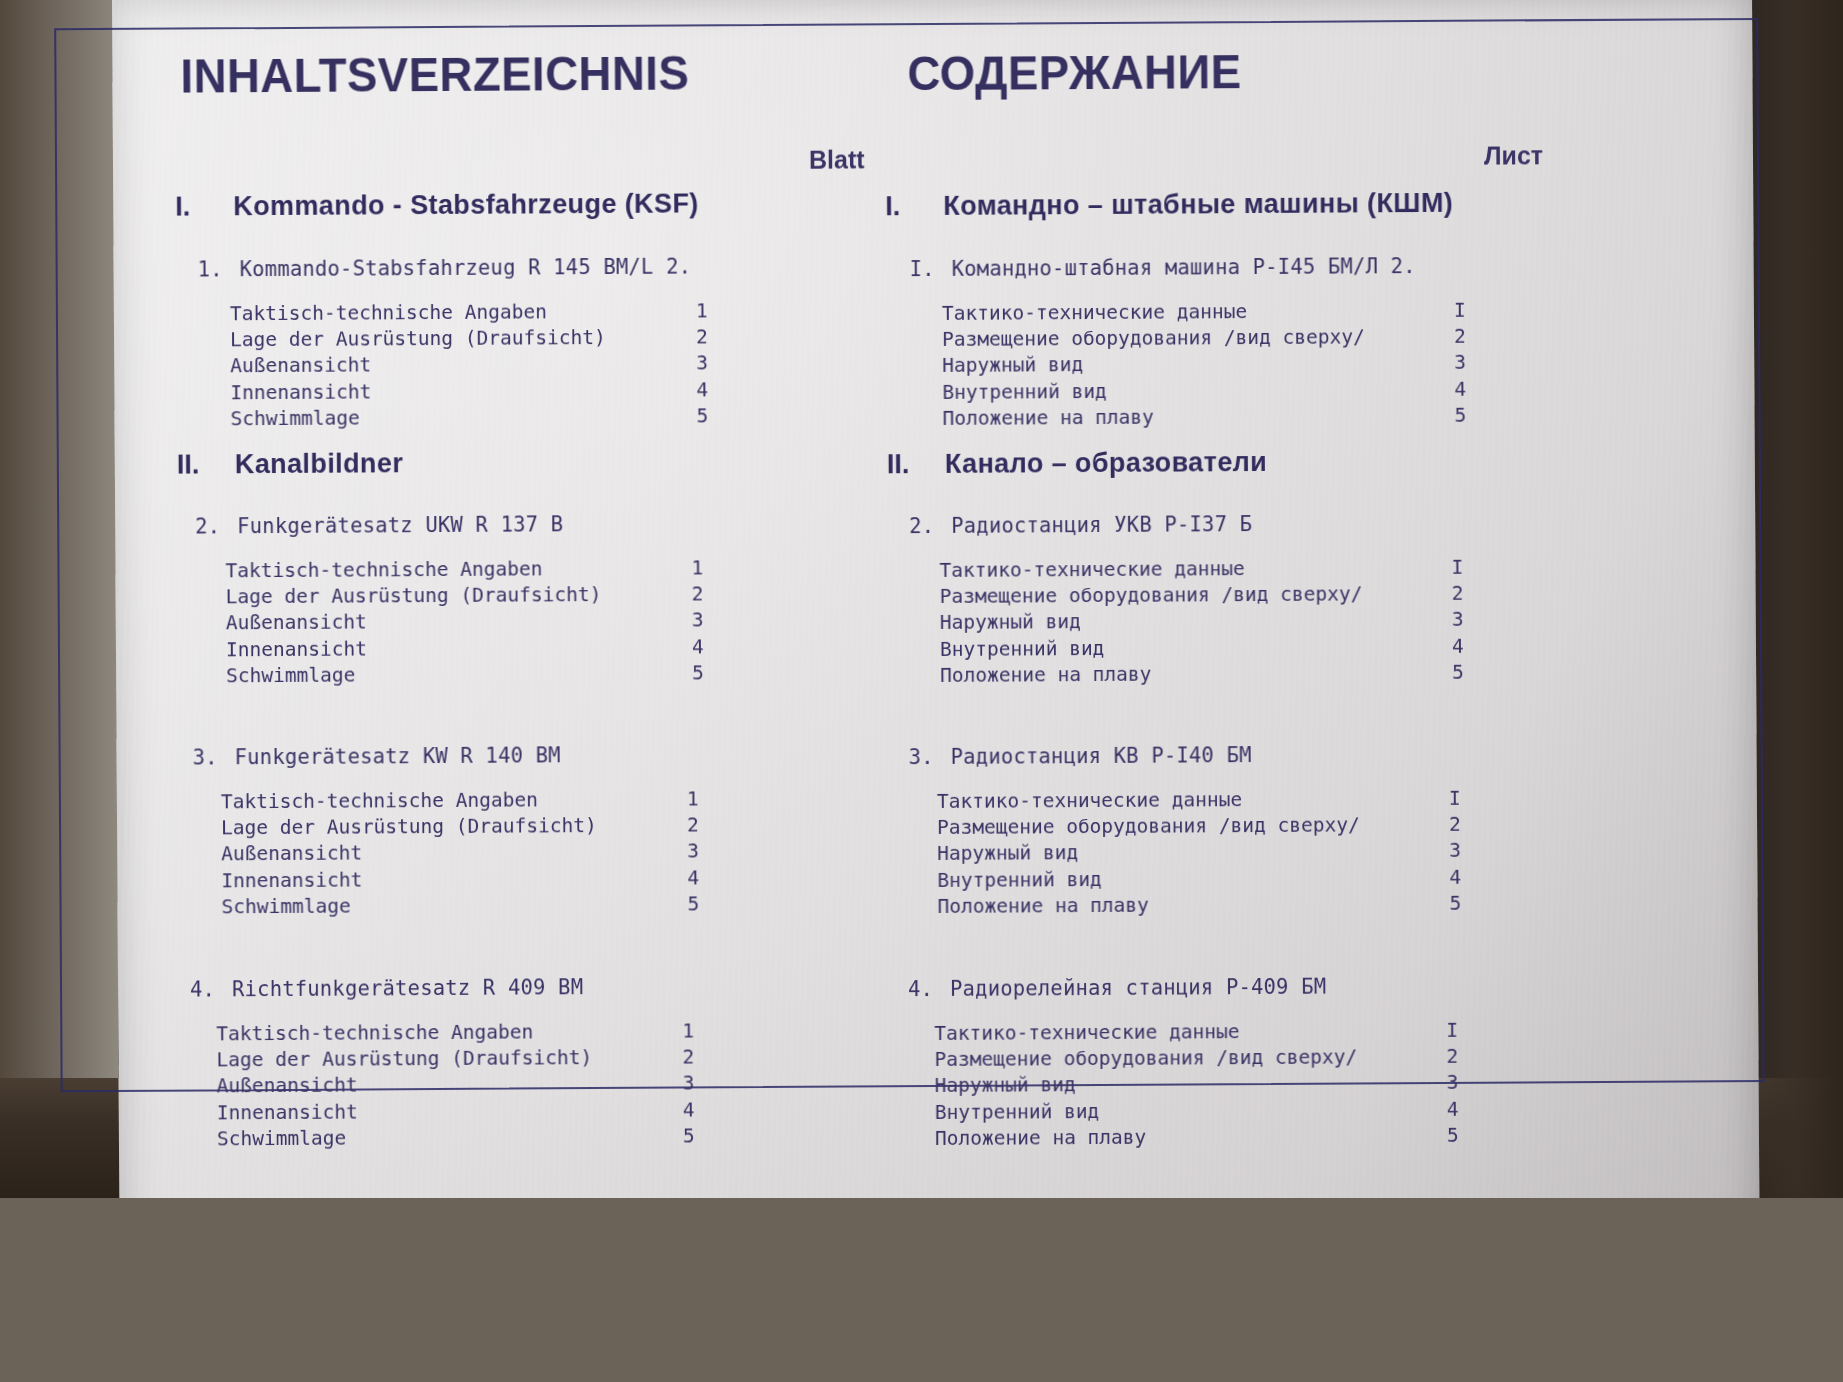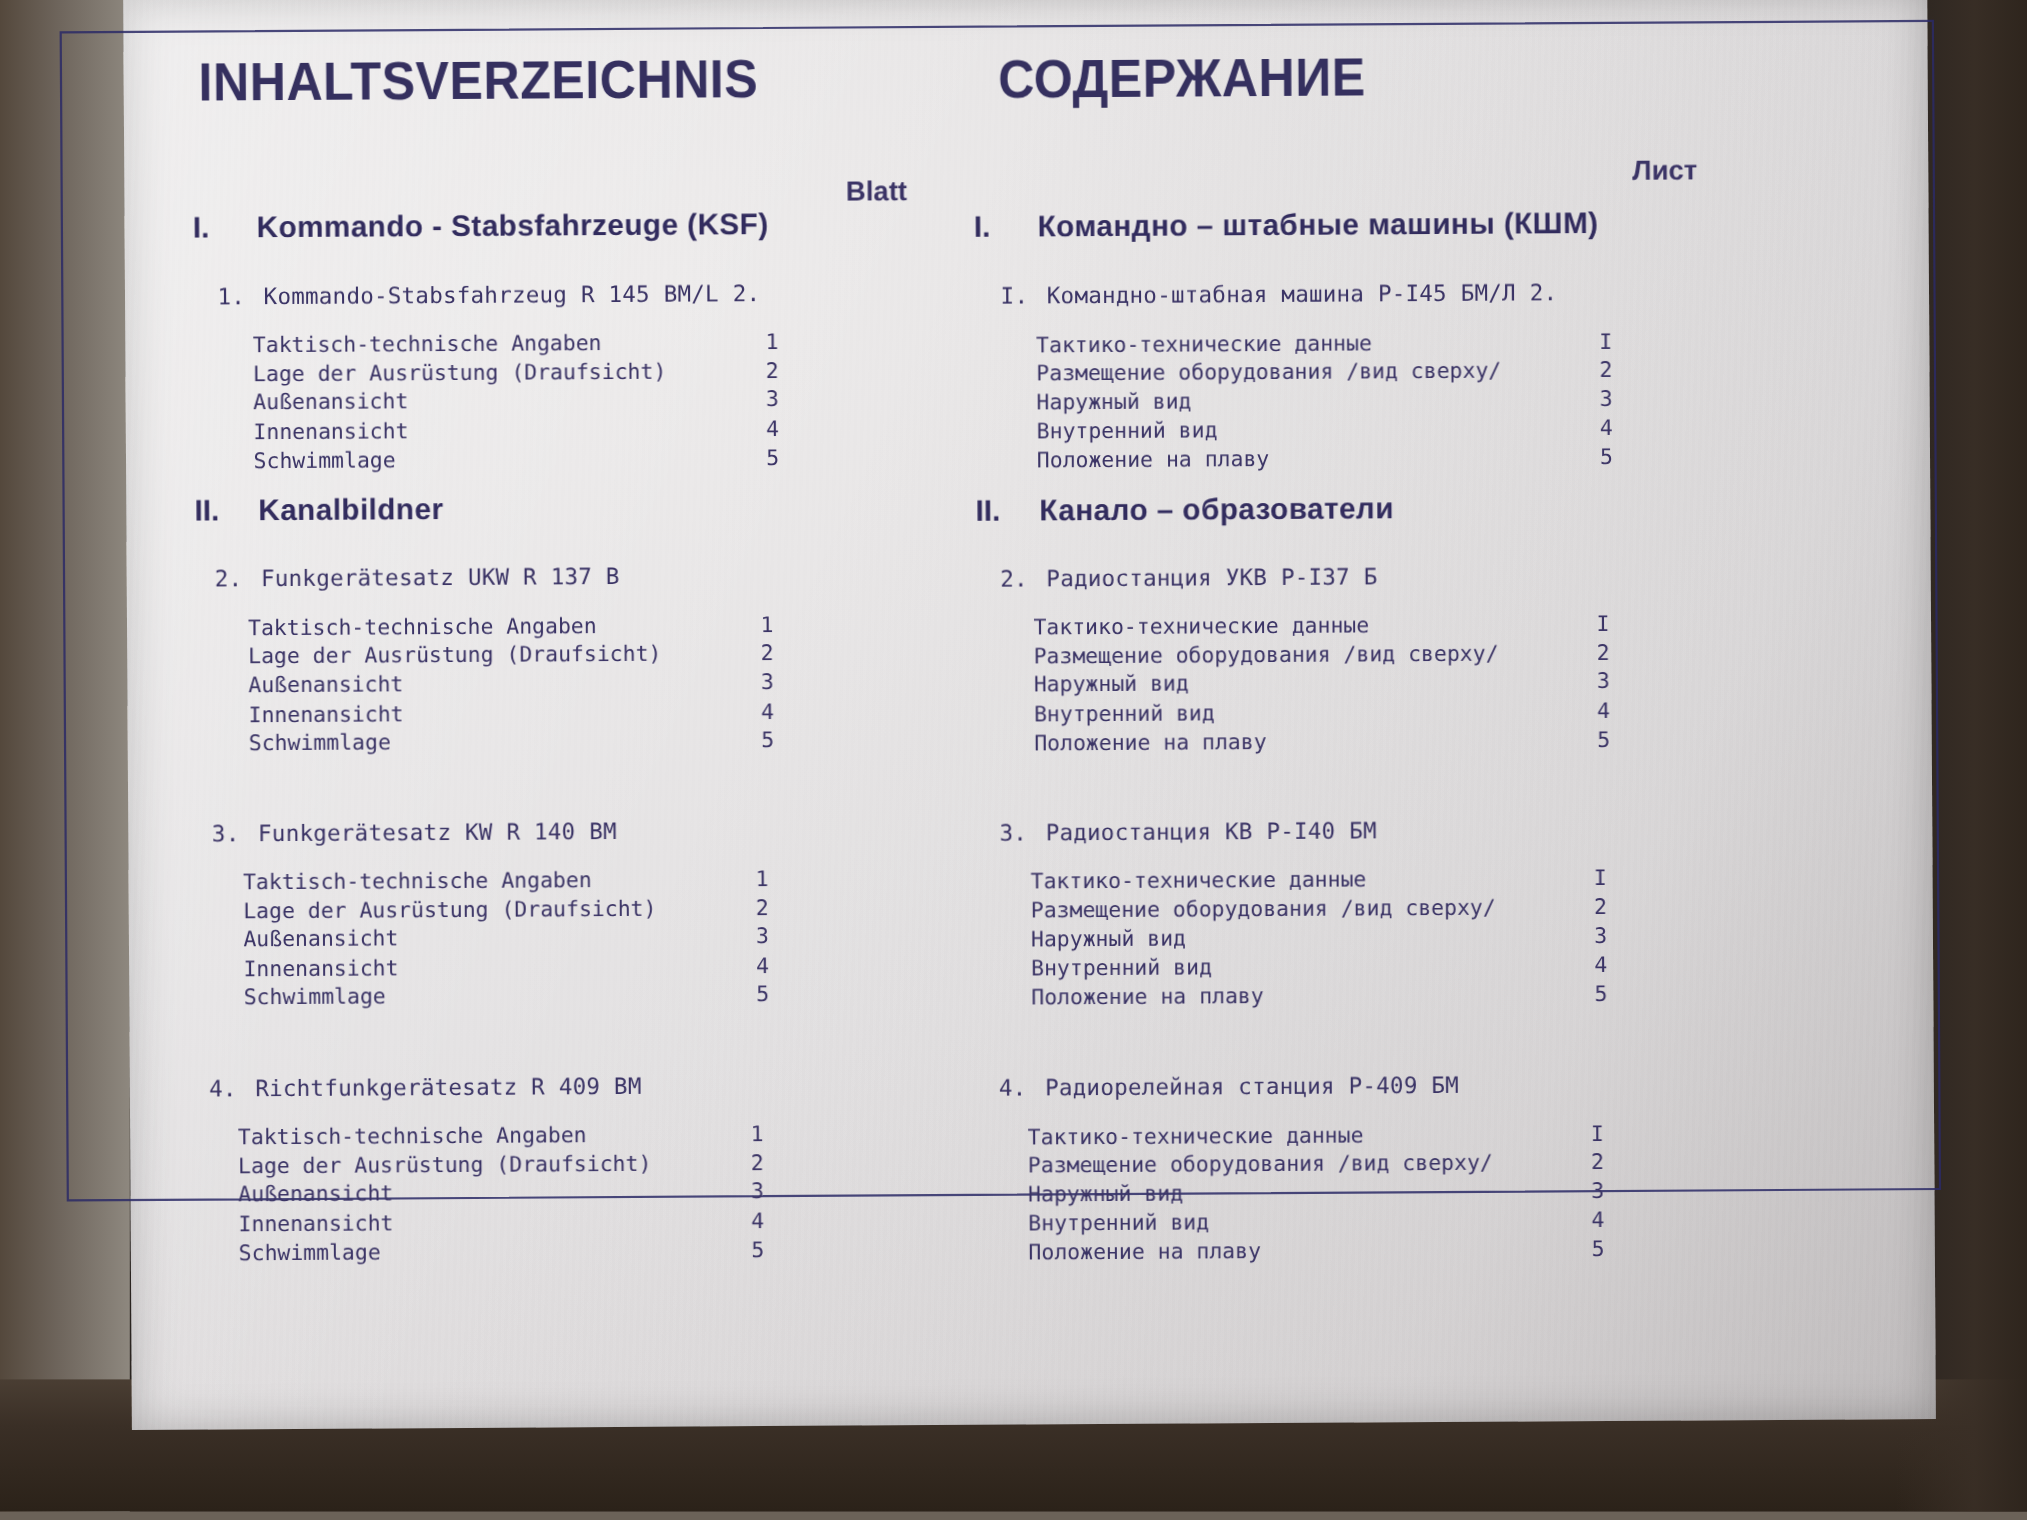--- a/index.html
+++ b/index.html
@@ -1,20 +1,20 @@
 <!DOCTYPE html>
 <html><head>
 <meta charset="utf-8">
 <style>
   html,body{margin:0;padding:0;background:#6b6258;}
   body{width:1843px;height:1382px;overflow:hidden;
        font-family:"Liberation Sans",sans-serif;}
 
   
-  #photo{position:relative;width:1843px;height:1374px;overflow:hidden;
+  #photo{position:relative;width:1843px;height:1198px;overflow:hidden;
          background:#2a2420;}
 
   
   .book-edge-bottom{position:absolute;left:0;bottom:0;width:1843px;height:120px;
       background:linear-gradient(180deg,#4a3e33 0%,#3a2f26 35%,#2b2219 100%);}
   .book-edge-right{position:absolute;right:0;top:0;width:120px;height:1382px;
       background:linear-gradient(90deg,rgba(60,50,42,0) 0%,rgba(58,47,38,.85) 60%,#2e251d 100%);}
   .book-edge-left{position:absolute;left:0;top:0;width:118px;height:1382px;
       background:linear-gradient(90deg,#54483c 0%,#6e655c 45%,#8e887f 100%);}
 
@@ -38,21 +38,21 @@
          color:#3b3466;}
 
   .doc-title{position:absolute;font-size:49px;font-weight:700;letter-spacing:.5px;
       font-family:"Liberation Sans",sans-serif;color:#35305f;
       transform:scaleX(.93);transform-origin:left center;white-space:nowrap;}
   .title-de{left:68px;top:48px;}
   .title-ru{left:795px;top:50px;}
 
   .sheetlabel{position:absolute;font-size:25px;font-weight:700;color:#3b3466;
       font-family:"Liberation Sans",sans-serif;white-space:nowrap;}
-  .sheetlabel-de{left:656px;top:150px;margin-top:14px;}
+  .sheetlabel-de{left:696px;top:150px;}
   .sheetlabel-ru{left:1371px;top:150px;}
 
   
   .section{position:absolute;white-space:nowrap;font-size:27px;font-weight:600;
       color:#322c5e;font-family:"Liberation Sans",sans-serif;}
   .section .rn{display:inline-block;width:58px;font-weight:600;}
   .section .txt{display:inline-block;letter-spacing:.4px;}
   .section.ru .txt{font-weight:700;}
 
   

